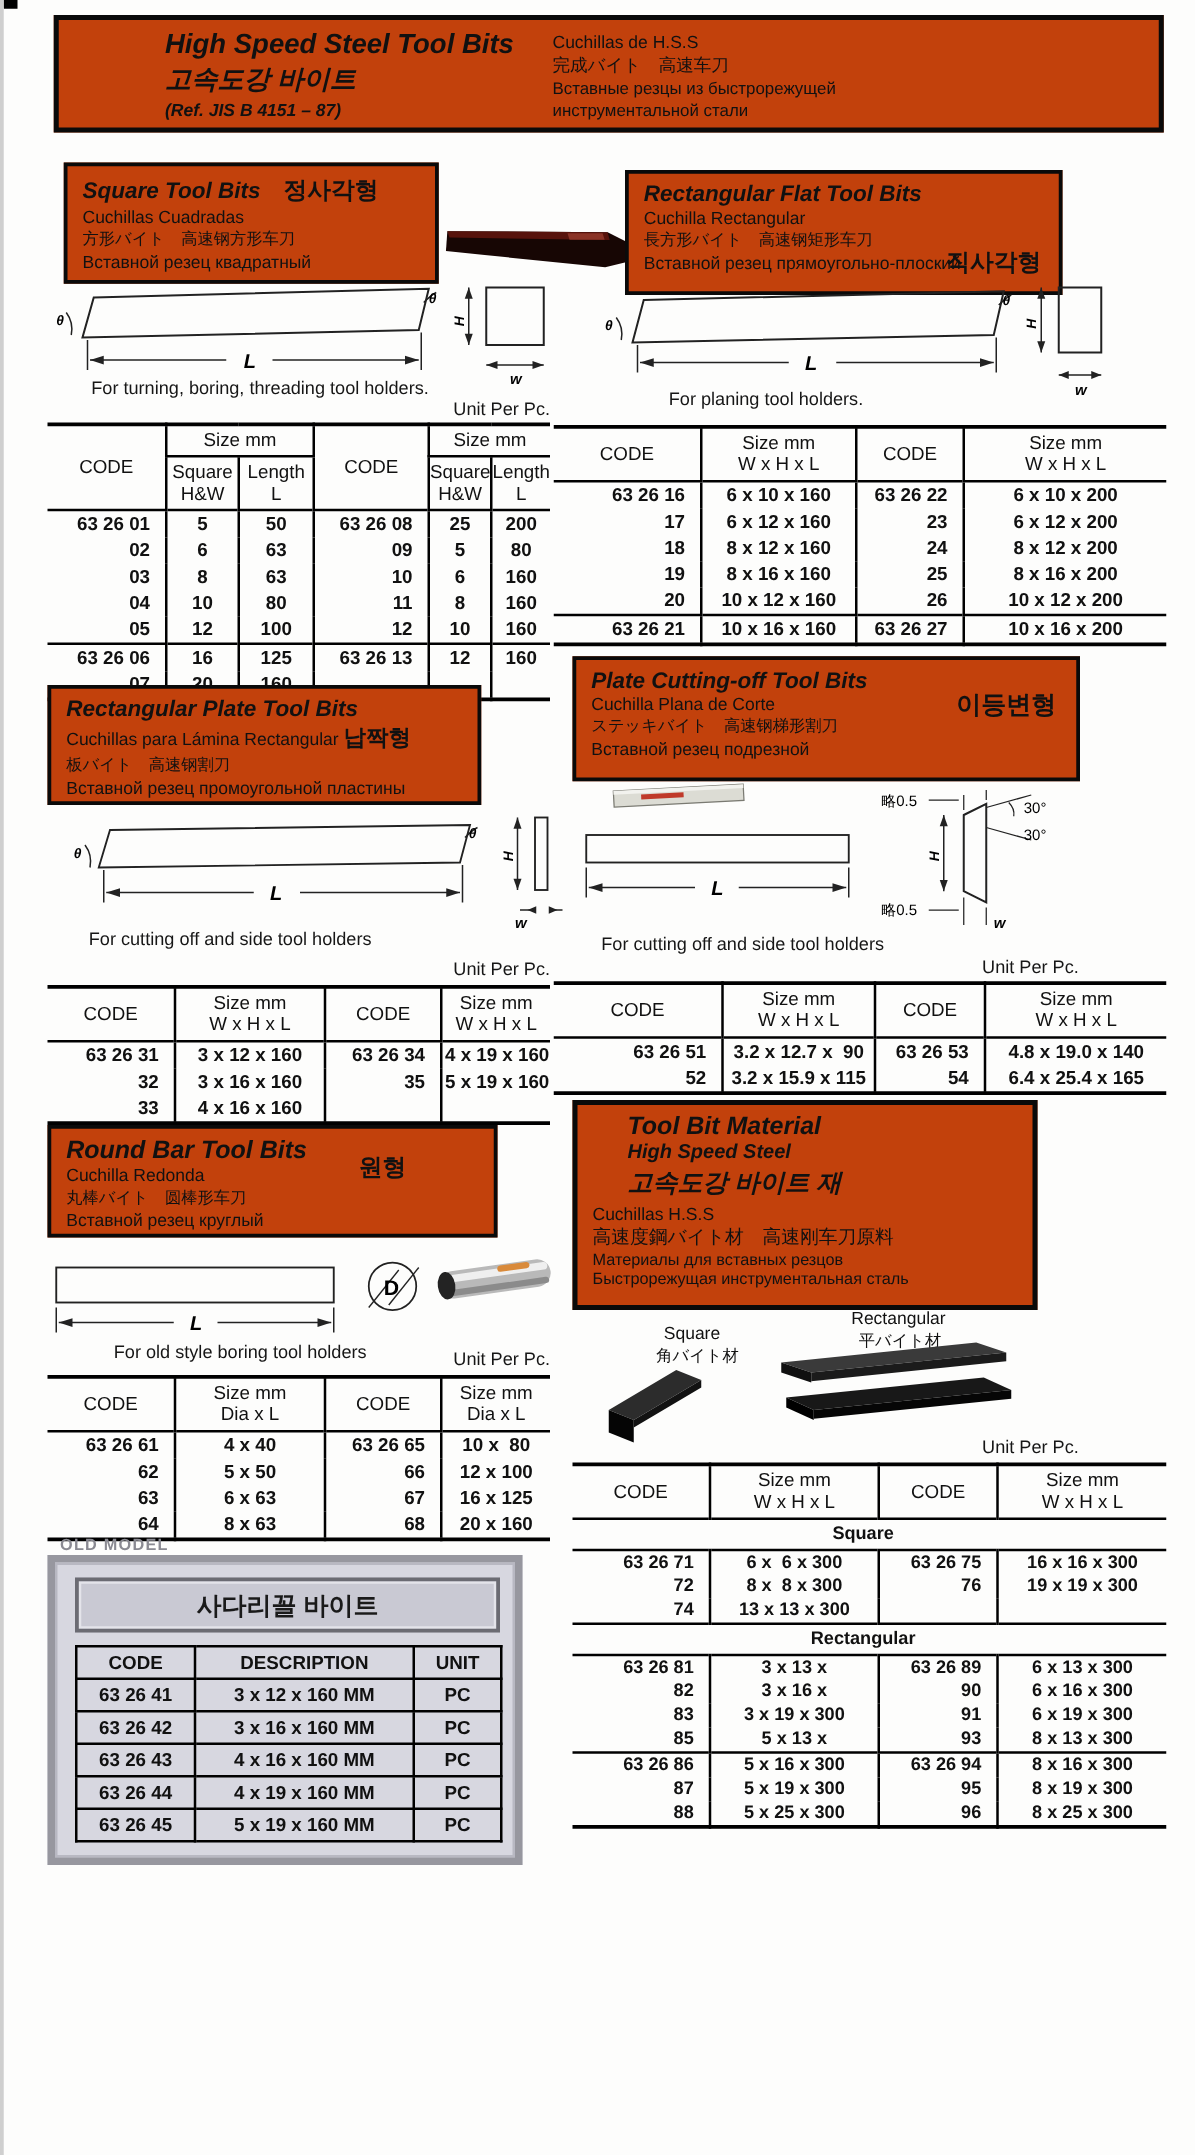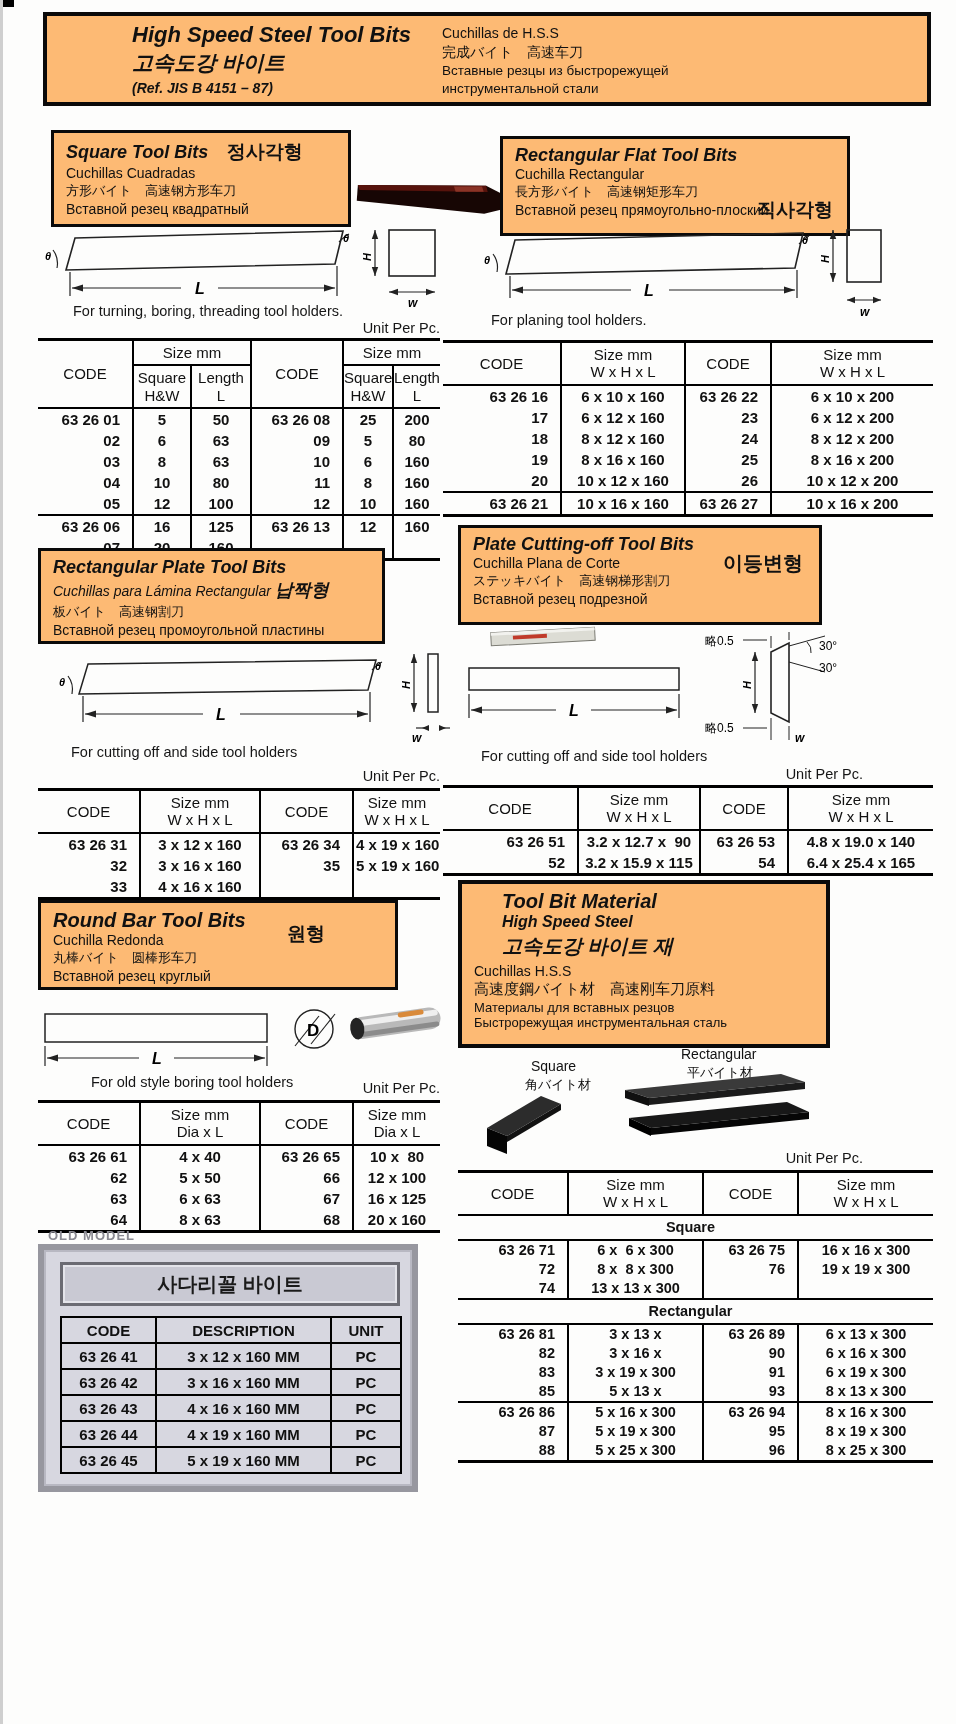--- a/index.html
+++ b/index.html
@@ -3,21 +3,21 @@
 <meta charset="utf-8">
 <style>
   html,body{margin:0;padding:0;background:#e8e8e8;}
   .page{
     position:relative;width:956px;height:1724px;background:#fdfdfc;
     font-family:"Liberation Sans","DejaVu Sans",sans-serif;color:#111;
     overflow:hidden;margin:0 auto;border-left:3px solid #cfcfcf;
   }
   .abs{position:absolute;}
   .cyanbox{
-    background:#fdba74;border:4px solid #0a0a0a;box-sizing:border-box;
+    background:#c2410c;border:4px solid #0a0a0a;box-sizing:border-box;
     padding:6px 12px;
   }
   .t-en{font-style:italic;font-weight:700;}
   
   table.cat{border-collapse:collapse;table-layout:fixed;border-top:3px solid #000;border-bottom:3px solid #000;}
   table.cat thead{border-bottom:2px solid #000;}
   table.cat tbody+tbody{border-top:2px solid #000;}
   table.cat th{font-weight:400;font-size:15px;text-align:center;vertical-align:middle;white-space:pre-line;padding:3px 0;line-height:1.15;}
   table.cat td{font-size:15px;height:21px;vertical-align:middle;white-space:pre;padding:0 2px;}
   table.cat .vl{border-left:2px solid #000;}
@@ -225,21 +225,21 @@
     <line x1="12" y1="6" x2="12" y2="58" stroke="#222" stroke-width="1.2"></line>
     <polygon points="12,6 8.8,15 15.2,15" fill="#222"></polygon>
     <polygon points="12,58 8.8,49 15.2,49" fill="#222"></polygon>
     <text x="1" y="36" font-size="11" class="dimtext" transform="rotate(-90 6 34)">H</text>
     <line x1="26" y1="76" x2="60" y2="76" stroke="#222" stroke-width="1.2"></line>
     <polygon points="26,76 34,72.8 34,79.2" fill="#222"></polygon>
     <polygon points="60,76 52,72.8 52,79.2" fill="#222"></polygon>
     <text x="39" y="92" font-size="12" class="dimtext">w</text>
   </svg>
 
-  <div class="abs usage" style="left:488px;top:312px;">For planing tool holders.</div>
+  <div class="abs usage" style="left:532px;top:312px;">For planing tool holders.</div>
 
   <div class="abs" style="left:440px;top:340px;">
     <table class="cat c4" style="width:490px;">
       <colgroup>
           <col style="width:118px">
           <col style="width:124px">
           <col style="width:86px">
           <col style="width:162px">
         </colgroup>
       <thead>
@@ -290,21 +290,21 @@
             <td>10 x 16 x 160</td>
             <td>63 26 27</td>
             <td>10 x 16 x 200</td>
           </tr>
         </tbody>
     </table>
   </div>
 
   <div class="abs cyanbox" style="left:35px;top:548px;width:347px;height:96px;border-width:3.5px;">
     <div class="t-en" style="font-size:18px;">Rectangular Plate Tool Bits</div>
-    <div style="font-size:14px;font-style:italic;"><span>Cuchillas para Lámina Rectangular</span> <span style="font-size:18px;font-weight:700;">납짝형</span></div>
+    <div style="font-size:14px;"><span>Cuchillas para Lámina Rectangular</span> <span style="font-size:18px;font-weight:700;">납짝형</span></div>
     <div style="font-size:13px;margin-top:1px;">板バイト　高速钢割刀</div>
     <div style="font-size:14px;margin-top:1px;">Вставной резец промоугольной пластины</div>
   </div>
 
   <svg class="abs" style="left:55px;top:650px;" width="332" height="80">
     <polygon points="30,14 318,10 310,40 21,44" fill="none" stroke="#222" stroke-width="1.5"></polygon>
     <path d="M10,26 Q16,34 14,44" fill="none" stroke="#222" stroke-width="1.2"></path>
     <text x="1" y="36" font-size="11" class="dimtext">θ</text>
     <path d="M314,20 Q320,14 324,12" fill="none" stroke="#222" stroke-width="1.2"></path>
     <text x="317" y="20" font-size="11" class="dimtext">θ</text>
@@ -367,21 +367,21 @@
           <tr>
             <td>33</td>
             <td>4 x 16 x 160</td>
             <td></td>
             <td></td>
           </tr>
         </tbody>
     </table>
   </div>
 
-  <div class="abs cyanbox" style="left:455px;top:525px;width:364px;height:100px;border-width:3.5px;">
+  <div class="abs cyanbox" style="left:455px;top:525px;width:406px;height:100px;border-width:3.5px;">
     <div class="t-en" style="font-size:18px;">Plate Cutting-off Tool Bits</div>
     <div style="font-size:14px;">Cuchilla Plana de Corte</div>
     <div style="font-size:13px;margin-top:1px;">ステッキバイト　高速钢梯形割刀</div>
     <div style="font-size:14px;margin-top:1px;">Вставной резец подрезной</div>
     <div class="abs" style="right:16px;top:22px;font-size:20px;font-weight:700;">이등변형</div>
   </div>
 
   <svg class="abs" style="left:486px;top:624px;" width="116" height="28">
     <g transform="rotate(-3 55 14)">
       <rect x="2" y="6" width="104" height="13" fill="#dcdcd4" stroke="#7a7a72" stroke-width="1"></rect>

